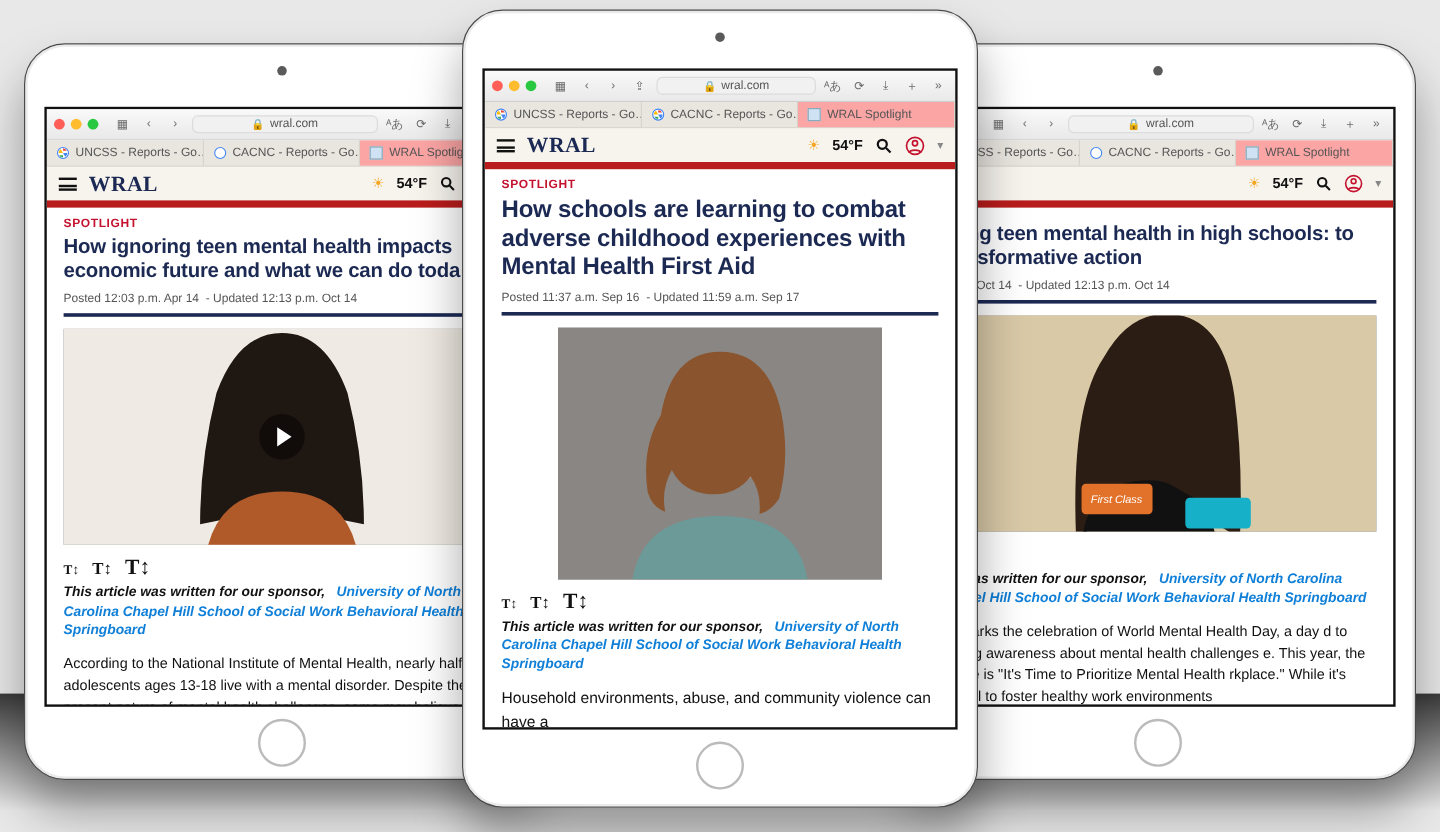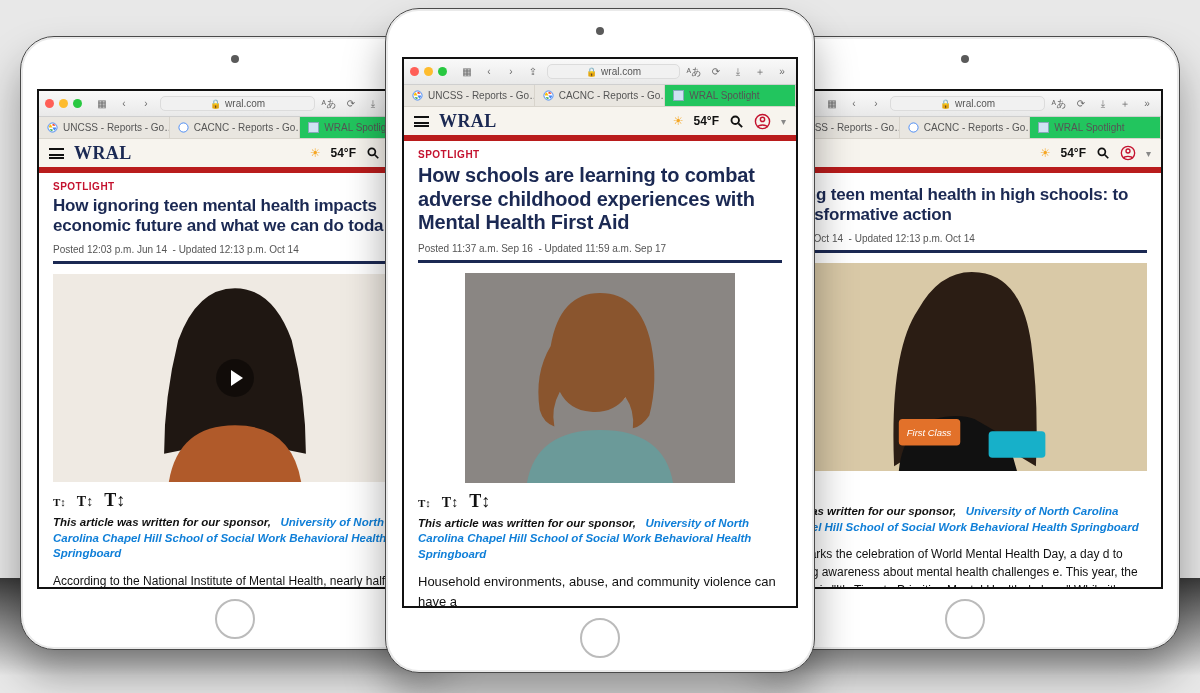--- a/index.html
+++ b/index.html
@@ -49,21 +49,21 @@
   .tb-ic{ width:16px; text-align:center; color:#6b6b6b;}
   .addr{ flex:1; text-align:center; background:#f1f1f1; border:1px solid #dcdcdc;
     border-radius:5px; padding:1px 6px; font-size:10px; color:#555; display:flex;
     align-items:center; justify-content:center; gap:4px;}
   .lock{font-size:9px;}
   
   .tabrow{height:22px; background:#e9e6e0; border-bottom:1px solid #d8d4cc;
     display:flex; font-size:10px; color:#555;}
   .btab{flex:1; display:flex; align-items:center; gap:5px; padding:0 8px;
     border-right:1px solid #d8d4cc; overflow:hidden; white-space:nowrap;}
-  .btab.active{background:#22c55e;}
+  .btab.active{background:#fca5a5;}
   .gico{width:11px;height:11px;display:inline-block;}
   .gico svg{width:11px;height:11px;}
   .pgico{width:11px;height:11px;background:#cfe2f3;border:1px solid #8ab; display:inline-block;}
 
   
   .sitebar{height:34px; background:#f7f4ee; border-bottom:6px solid #b91c1c;
     display:flex; align-items:center; padding:0 10px; gap:10px; font-size:12px;}
   .hamb{width:15px;height:11px;border-top:2px solid #111;border-bottom:2px solid #111; position:relative;}
   .hamb::after{content:"";position:absolute;left:0;right:0;top:4px;border-top:2px solid #111;}
   .brand{font-weight:800; letter-spacing:0.4px; color:#1b2953; font-size:18px; font-family:Georgia,"Times New Roman",serif;}
@@ -74,21 +74,21 @@
   .usr{color:#c4122f;}
   .chev{color:#888;font-size:10px;}
 
   
   .article{padding:8px 14px 0 14px;}
   .kicker{color:#c4122f; font-size:10px; font-weight:700; letter-spacing:.5px;}
   .headline{margin-top:4px;font-weight:800;color:#1b2953;font-size:20px;line-height:1.18;letter-spacing:-.2px;}
   .ipad.left .headline,.ipad.right .headline{font-size:17px;}
   .byline{margin-top:8px; font-size:10px; color:#555;}
   .rule{margin-top:6px; height:3px; background:#1b2953;}
-  .hero{margin-top:10px;height:208px;background:#888;position:relative;display:flex;align-items:center;justify-content:center;}
+  .hero{margin-top:10px;height:180px;background:#888;position:relative;display:flex;align-items:center;justify-content:center;}
   .ipad.center .hero{height:210px;}
   .hero svg{width:100%;height:100%;display:block;}
   .play{position:absolute;left:50%;top:50%;transform:translate(-50%,-50%);
     width:38px;height:38px;border-radius:50%;background:rgba(0,0,0,.45);
     display:flex;align-items:center;justify-content:center;}
   .play::after{content:"";width:0;height:0;border-left:12px solid #fff;border-top:8px solid transparent;border-bottom:8px solid transparent;margin-left:3px;}
   .sizer{margin-top:8px;font-family:Georgia,serif;font-weight:900;color:#111;font-size:12px;}
   .sizer span{margin-right:8px;}
   .s1{font-size:11px;} .s2{font-size:14px;} .s3{font-size:18px;}
   .sponsor{margin-top:4px;font-size:11.5px;line-height:1.35;}
@@ -167,21 +167,21 @@
             <circle cx="12" cy="9" r="3"></circle>
             <path d="M5 20c1.5-4 12.5-4 14 0"></path>
           </svg>
         </span>
       <span class="chev">▾</span>
     </div>
     <div class="article">
       <div class="kicker">SPOTLIGHT</div>
       <div class="headline">How ignoring teen mental health impacts economic future and what we can do toda</div>
       <div class="byline">
-        <span>Posted 12:03 p.m. Jun 14</span>
+        <span>Posted 12:03 p.m. Apr 14</span>
         &nbsp;-&nbsp;<span>Updated 12:13 p.m. Oct 14</span>
       </div>
       <div class="rule"></div>
       <div class="hero">
         <svg viewBox="0 0 400 220" preserveAspectRatio="xMidYMid slice">
           <rect width="400" height="220" fill="#efeae3"></rect>
           <ellipse cx="200" cy="90" rx="48" ry="52" fill="#5a3d2c"></ellipse>
           <path d="M140 70 q20 -55 60 -55 q40 0 60 55 q15 60 15 120 l-50 -10 q-25 -5 -50 0 l-50 10 q0 -60 15 -120" fill="#1f1712"></path>
           <path d="M130 220 q10 -60 70 -60 q60 0 70 60 z" fill="#b05a2a"></path>
         </svg>

